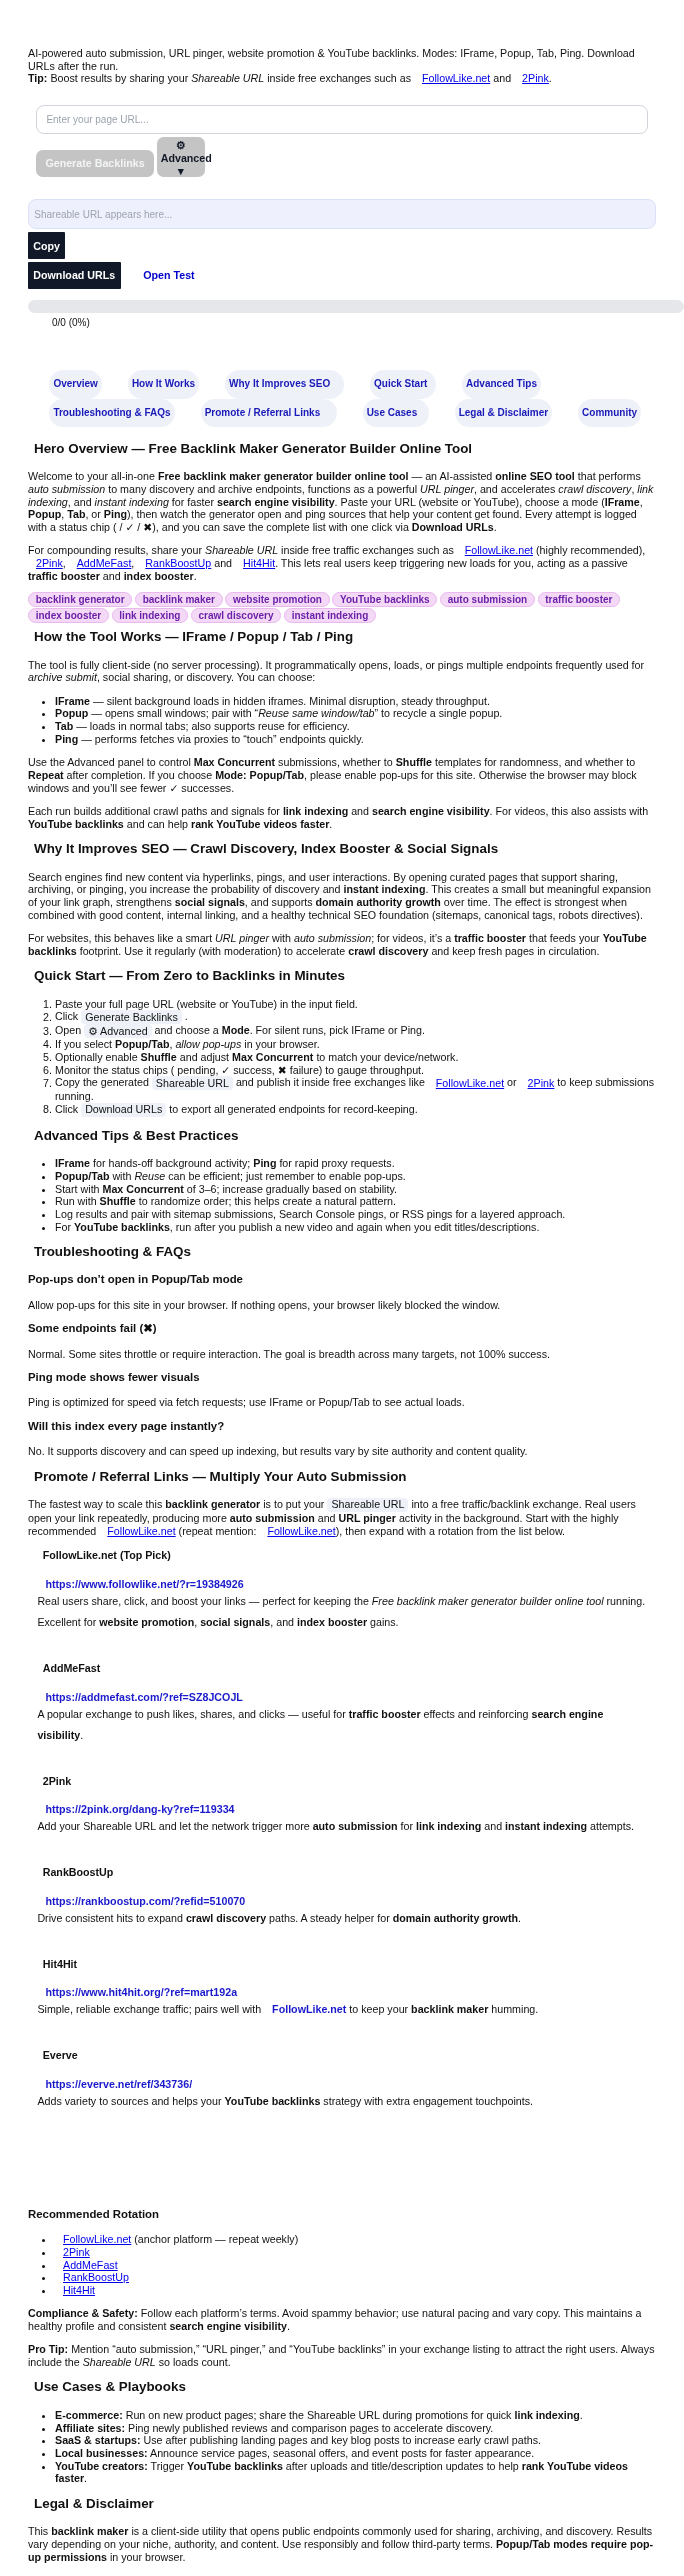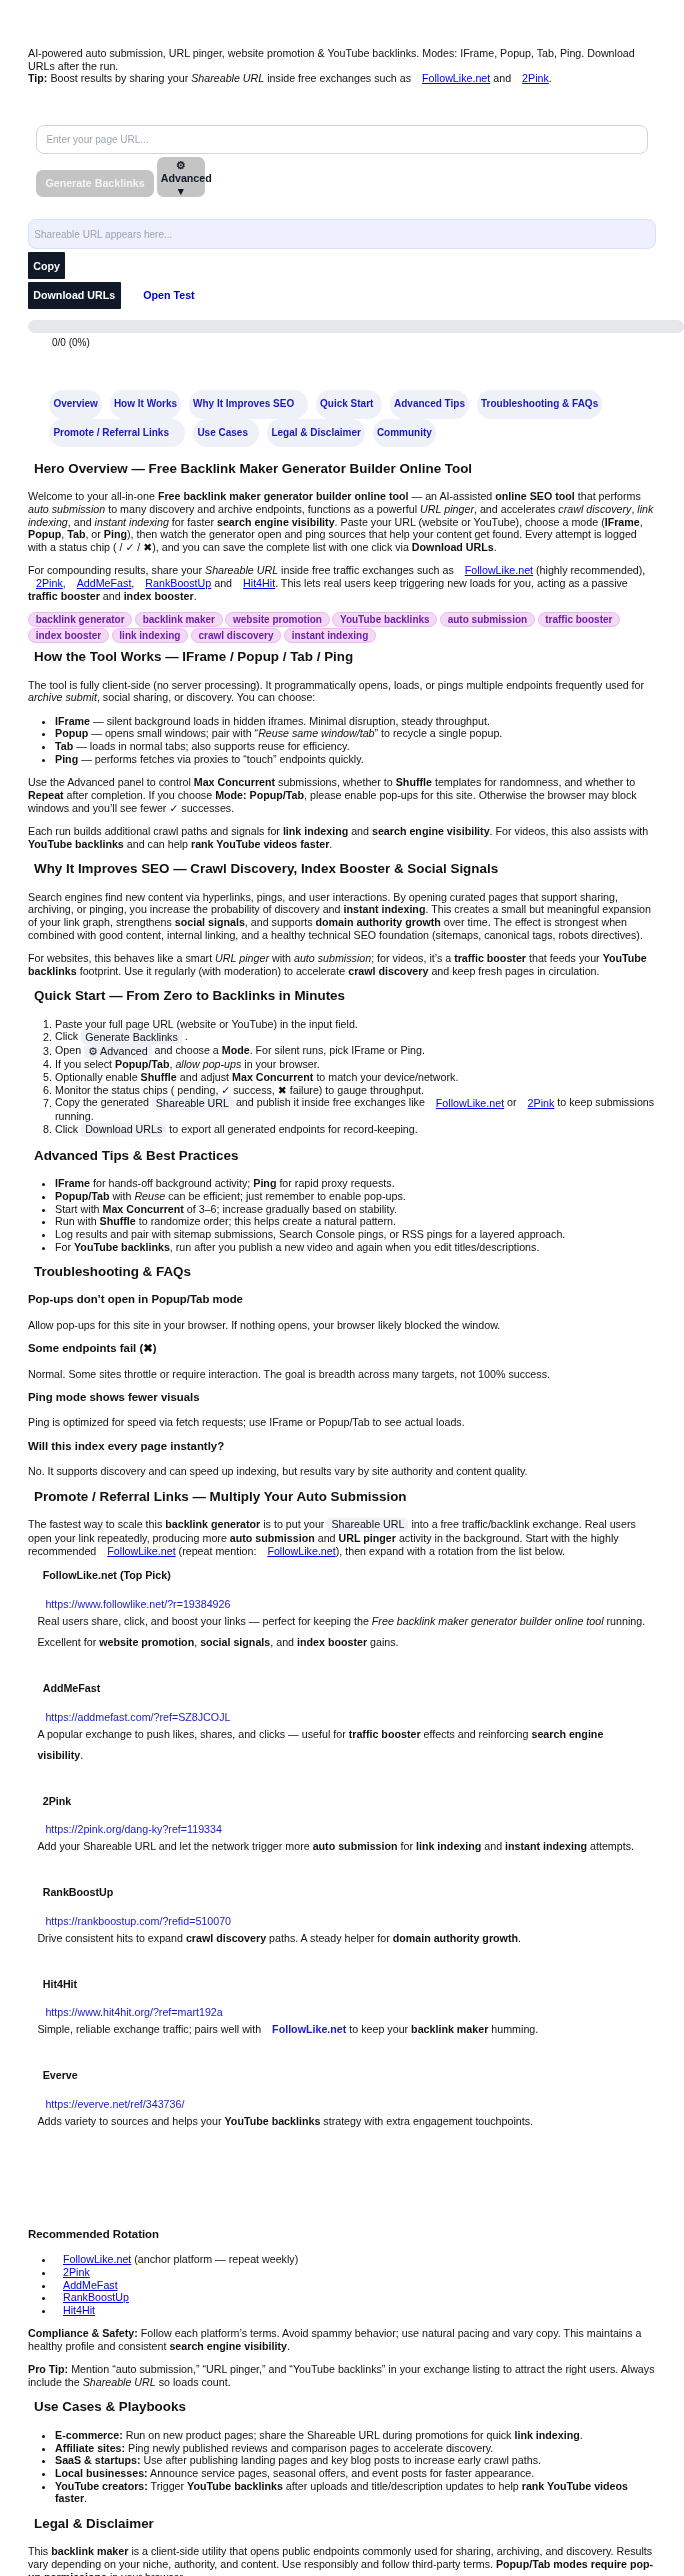--- a/index.html
+++ b/index.html
@@ -11,21 +11,21 @@
     font-size: 10.7px;
     line-height: 1.2;
     color: #111111;
   }
   .page { padding: 47px 28px 0 28px; }
   a, .link { color: #0000ee; text-decoration: underline; cursor: pointer; margin-left: 8px; }
   b { font-weight: bold; }
   .intro p { margin: 0; font-size: 10.7px; line-height: 12.7px; }
 
   
-  .tool { margin-top: 36px; padding: 4px 8px; }
+  .tool { margin-top: 16px; padding: 4px 8px; }
   .url-input {
     display: block; width: 100%; height: 29px;
     border: 0.7px solid #d1d5db; border-radius: 8px;
     padding: 0 9.4px; font-size: 10px; color: #111;
     font-family: "Liberation Sans", sans-serif; background: #fff;
   }
   .url-input::placeholder { color: #9ca3af; }
   .btn-row { display: flex; align-items: flex-end; gap: 2.7px; margin-top: 2.7px; }
   .btn-gen {
     background: #c4c4c4; color: #f3f4f6; border: none; border-radius: 6.7px;
@@ -51,21 +51,21 @@
     font-family: "Liberation Sans", sans-serif;
   }
   .copy-row { margin-top: 2.7px; }
   .dl-row { margin-top: 2.7px; display: flex; align-items: center; gap: 14.7px; }
   .open-test { color: #0000cc; font-weight: bold; text-decoration: none; font-size: 10.7px; }
   .progress { margin-top: 10.7px; width: 656px; height: 13.4px; background: #e5e7eb; border-radius: 6.7px; }
   .progress-fill { height: 100%; width: 0%; background: #111827; border-radius: 6.7px; }
   .progress-text { margin-top: 4px; font-size: 10px; padding-left: 24px; }
 
   
-  .nav { margin-top: 41px; padding-left: 13.4px; width: 628px; display: flex; flex-wrap: wrap; align-items: flex-start; gap: 0 0; }
+  .nav { margin-top: 41px; padding-left: 13.4px; width: 628px; display: flex; flex-wrap: wrap; align-items: flex-start; gap: 0 18px; }
   .nav-chip {
     background: #eef1f8; color: #1a1ab8; font-weight: bold; font-size: 10px; line-height: 12.7px;
     border-radius: 14.7px; padding: 8px 4px; text-decoration: none; display: inline-block;
   }
   .nav-chip.wrap { white-space: normal; }
 
   
   .content { margin-top: 13.4px; }
   h2 { font-size: 13.4px; font-weight: bold; margin: 0 0 13.4px 0; line-height: 16px; padding-left: 6px; }
   h3 { font-size: 11.4px; font-weight: bold; margin: 0 0 12px 0; line-height: 13.4px; }
@@ -79,21 +79,21 @@
 
   .tags { display: flex; flex-wrap: wrap; margin: -1.3px 0 5.3px 0; width: 622px; }
   .tag {
     background: #f4d9f7; color: #6b21a8; border: 0.7px solid #e9b8ee; border-radius: 9.4px;
     padding: 0.7px 6.7px; font-size: 10px; font-weight: bold; line-height: 11.4px; margin: 0 2.7px 1.3px 0;
   }
 
   .ref-list { margin-top: 6.7px; }
   .ref-item { padding: 0 9.4px; margin-bottom: 29px; }
   .ref-item h4 { padding-left: 5.3px; margin-bottom: 16px; margin-top: 12px; }
-  .ref-url { font-weight: normal; color: #1a1acc; text-decoration: none; display: block; }
+  .ref-url { font-weight: bold; color: #1a1acc; text-decoration: none; display: block; }
   .ref-desc { font-size: 10.7px; line-height: 21px; }
   .strong-link { color: #1a1acc; font-weight: bold; text-decoration: none; }
 
   .spacer-big { height: 67px; }
 </style>
 </head>
 <body>
 
 <div class="page">
 

